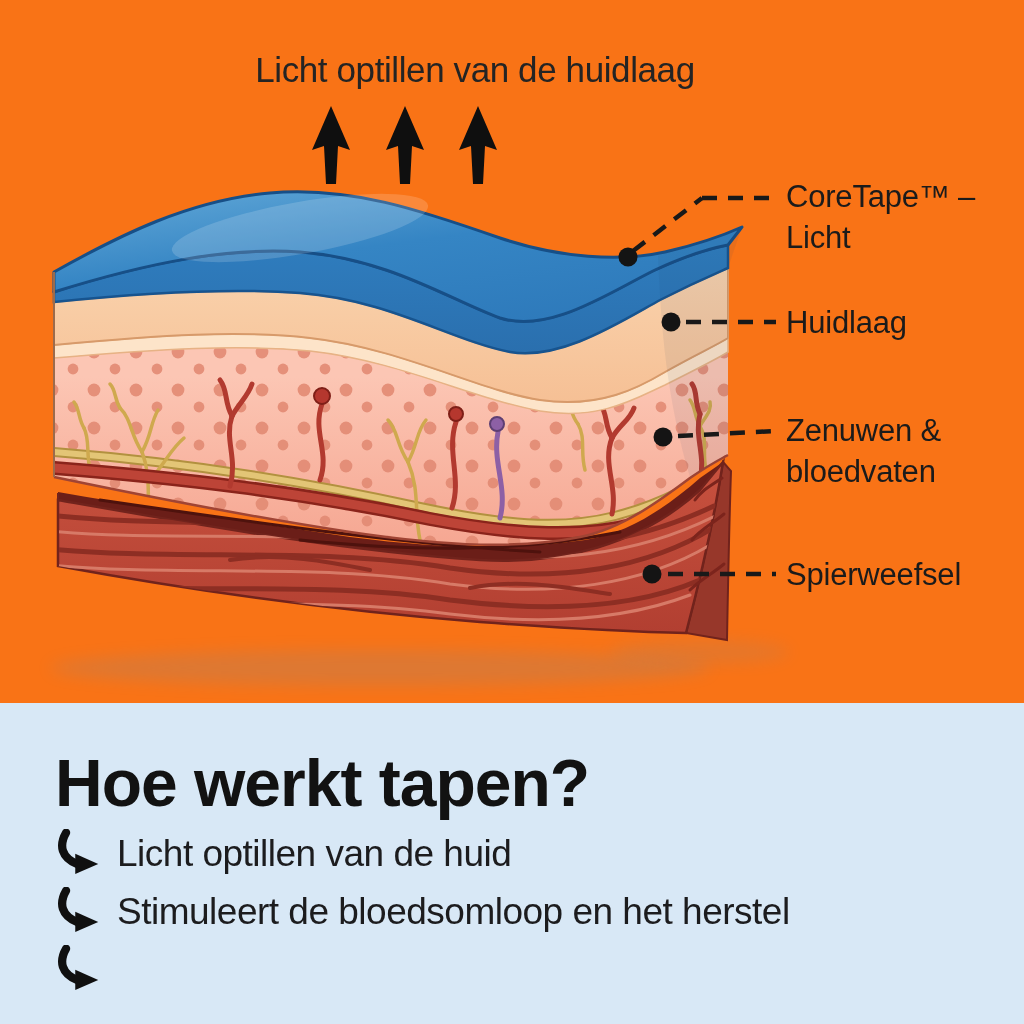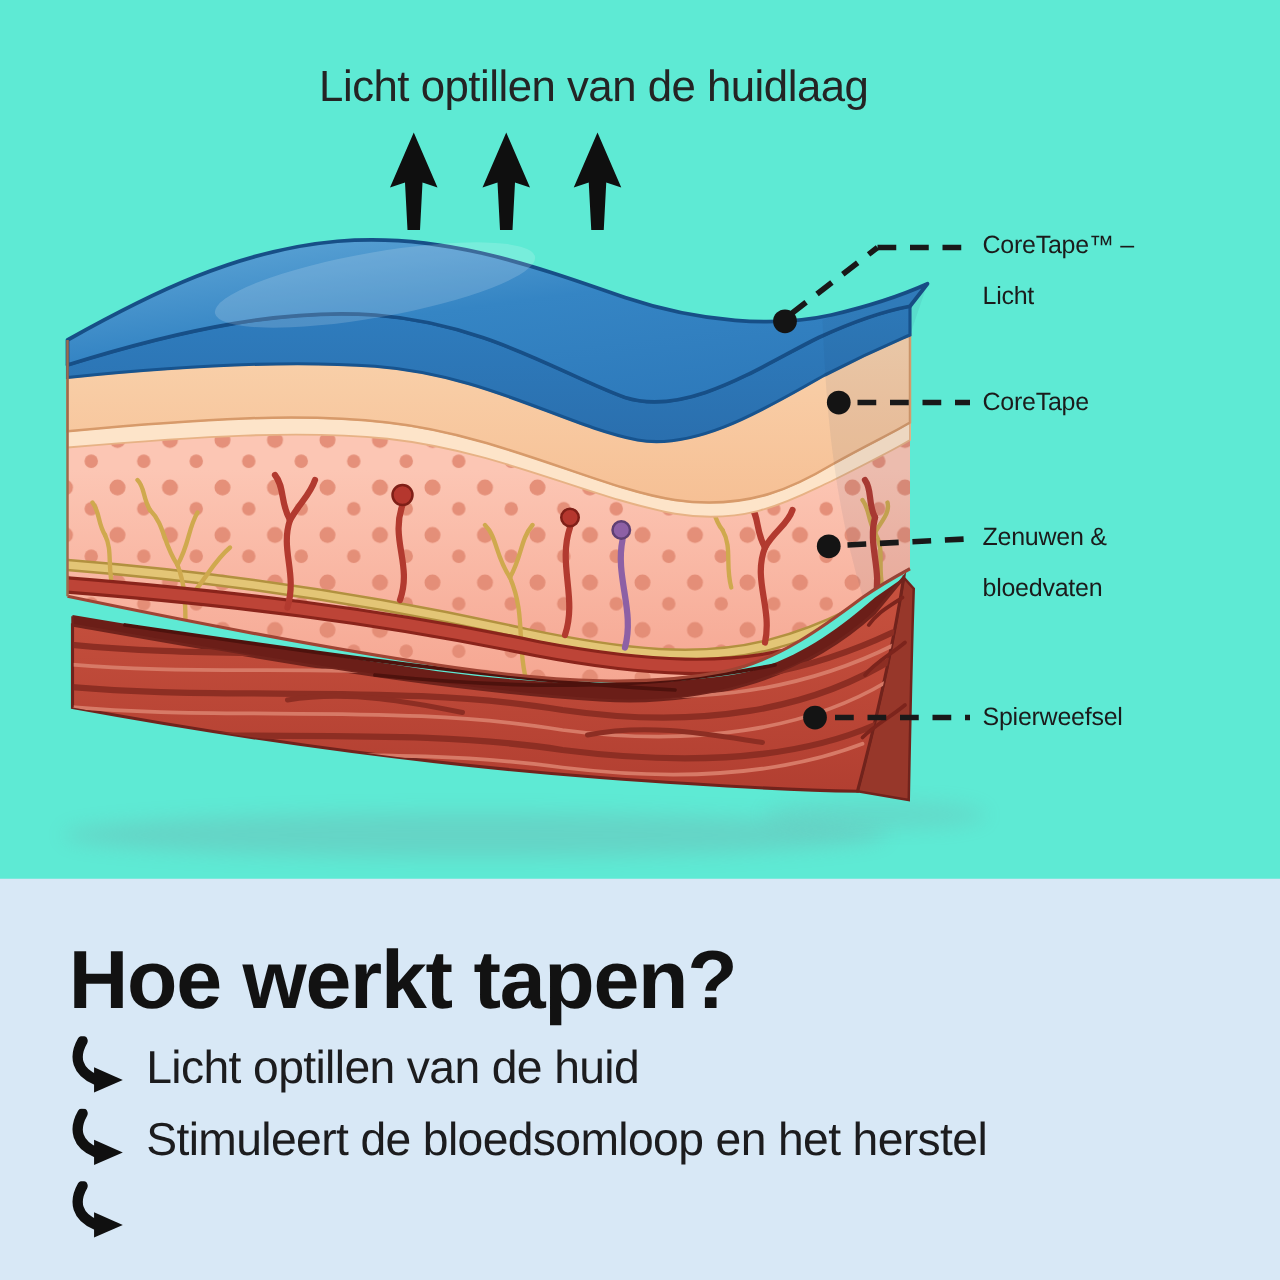--- a/index.html
+++ b/index.html
@@ -1,21 +1,21 @@
 <!DOCTYPE html>
 <html><head>
 <meta charset="utf-8">
 <style>
   html,body{margin:0;padding:0;background:#ffffff;}
-  .stage{position:relative;width:1024px;height:1024px;background:#5eead4;overflow:hidden;
+  .stage{position:relative;width:1024px;height:1024px;background:#f97316;overflow:hidden;
          font-family:"Liberation Sans", sans-serif;}
   .diagram-svg{position:absolute;left:0;top:0;width:1024px;height:1024px;}
   .title{position:absolute;left:20px;top:50px;width:910px;text-align:center;
          font-size:35px;font-weight:500;color:#242424;letter-spacing:-0.4px;}
-  .layer-label{position:absolute;font-size:20px;line-height:41px;color:#1b1b1b;
+  .layer-label{position:absolute;font-size:31px;line-height:41px;color:#1b1b1b;
                letter-spacing:-0.2px;white-space:nowrap;}
   .lbl-coretape{left:786px;top:176px;}
   .lbl-huidlaag{left:786px;top:302px;}
   .lbl-zenuwen{left:786px;top:410px;}
   .lbl-spier{left:786px;top:554px;}
   .panel{position:absolute;left:0;top:703px;width:1024px;height:321px;background:#d8e8f6;}
   .panel-heading{position:absolute;left:55px;top:745px;font-size:66px;font-weight:800;
                  color:#121212;letter-spacing:-1px;}
   .bullet-row{position:absolute;left:55px;height:48px;display:flex;align-items:center;gap:16px;}
   .bullet-row .txt{font-size:37px;font-weight:400;color:#1c1c1e;letter-spacing:-0.5px;white-space:nowrap;}
@@ -189,21 +189,21 @@
     </g>
   </svg>
 
   <div class="title">Licht optillen van de huidlaag</div>
 
   <div class="layer-label lbl-coretape">
     <div>CoreTape™ –</div>
     <div>Licht</div>
   </div>
   <div class="layer-label lbl-huidlaag">
-    <div>CoreTape</div>
+    <div>Huidlaag</div>
   </div>
   <div class="layer-label lbl-spier">
     <div>Spierweefsel</div>
   </div>
   <div class="layer-label lbl-zenuwen">
     <div>Zenuwen &amp;</div>
     <div>bloedvaten</div>
   </div>
 
   <div class="panel"></div>

